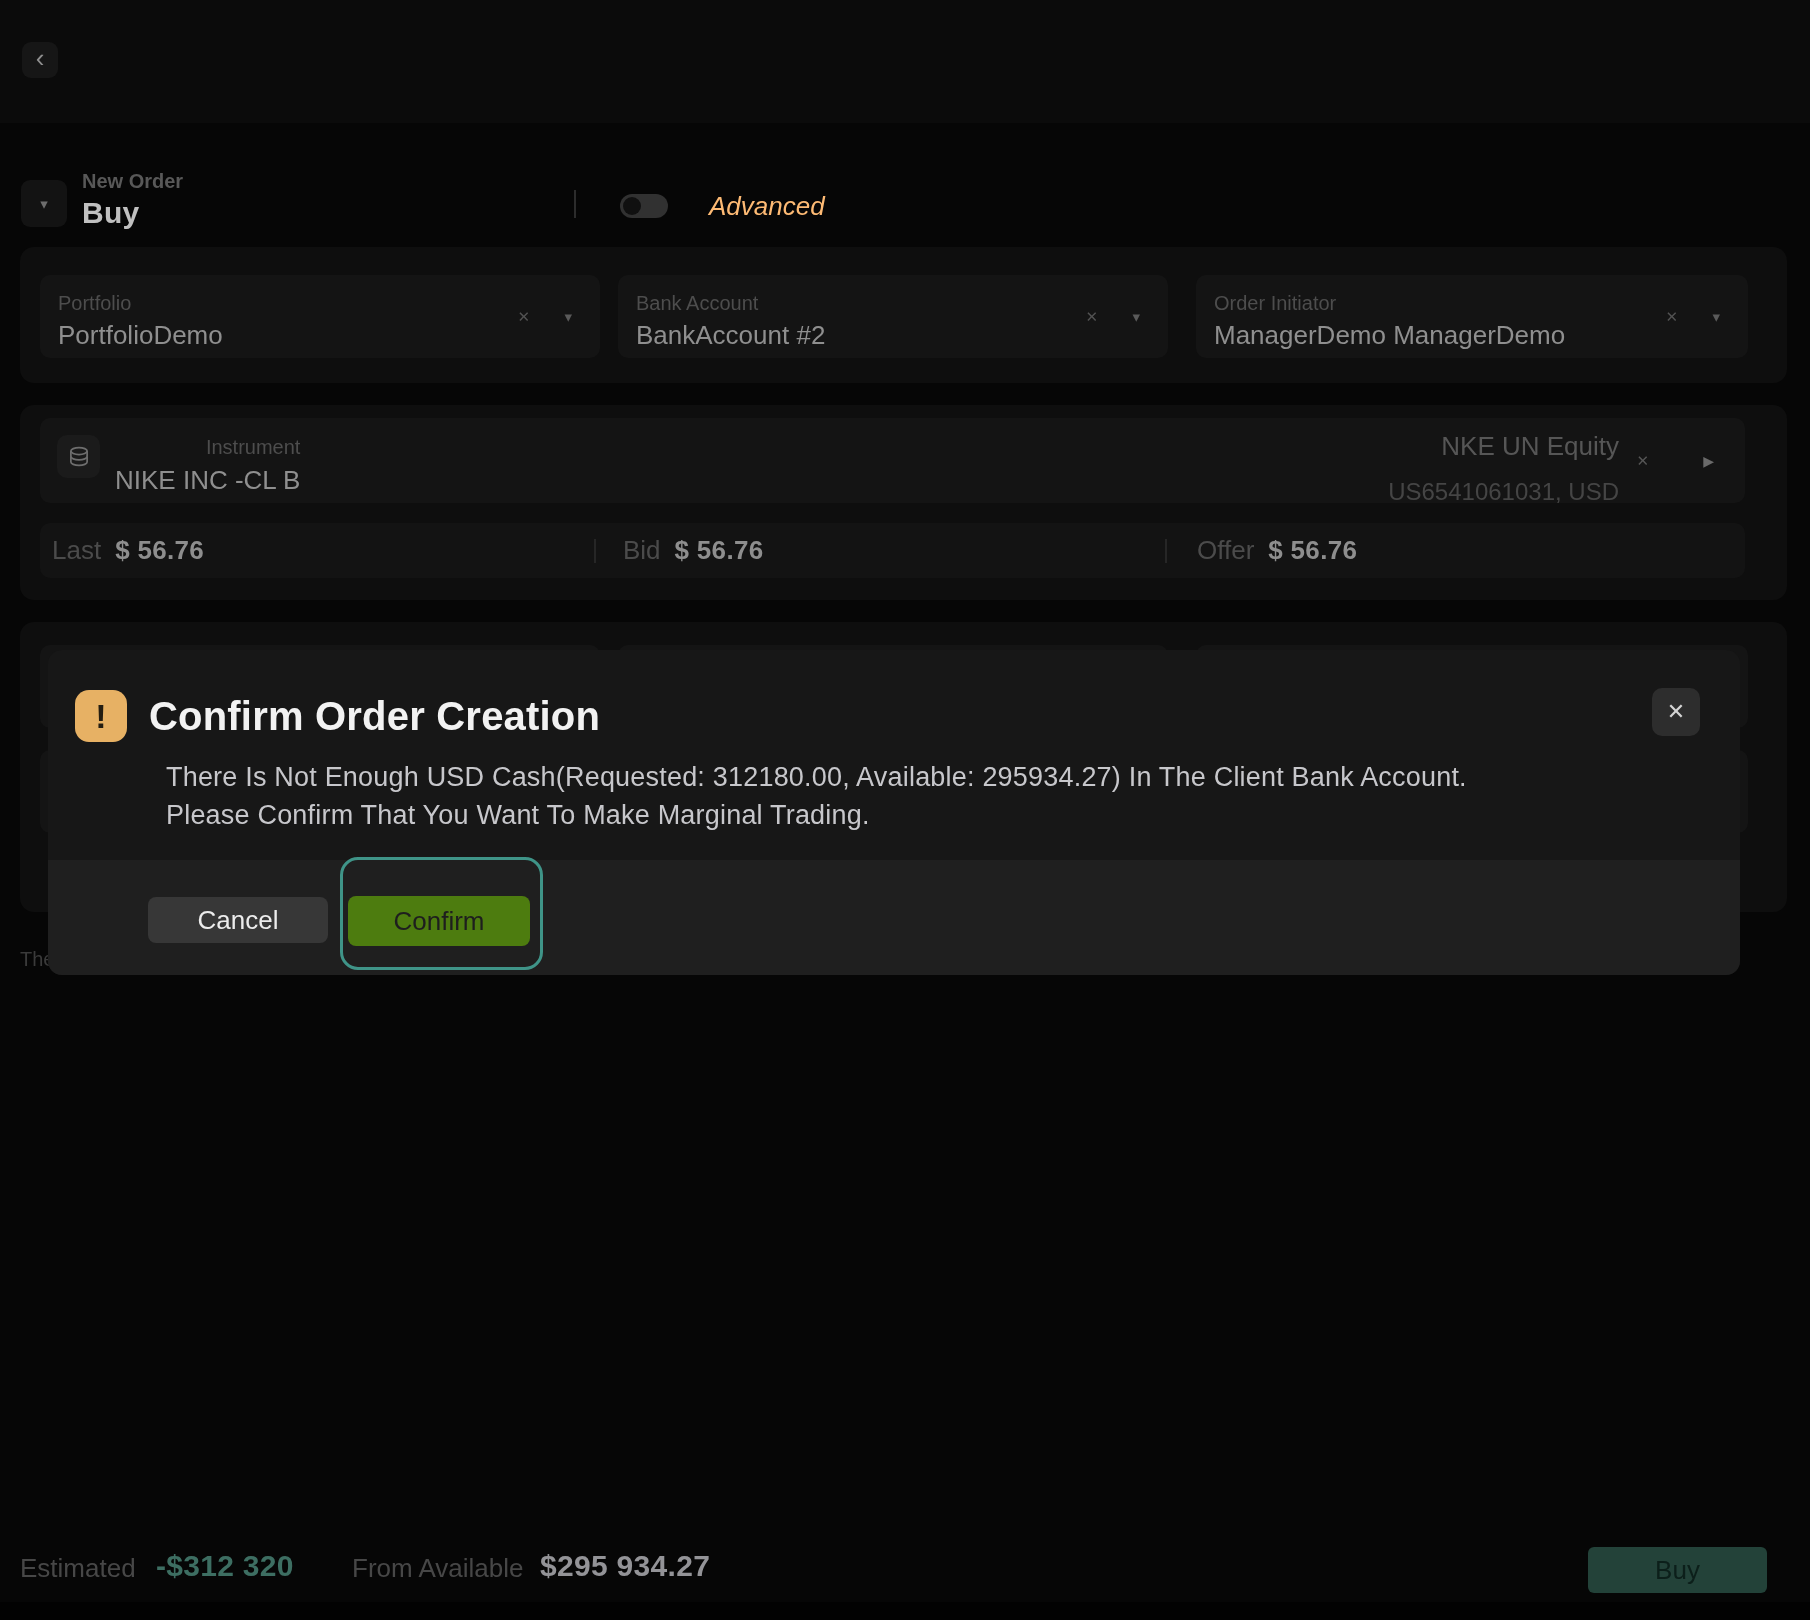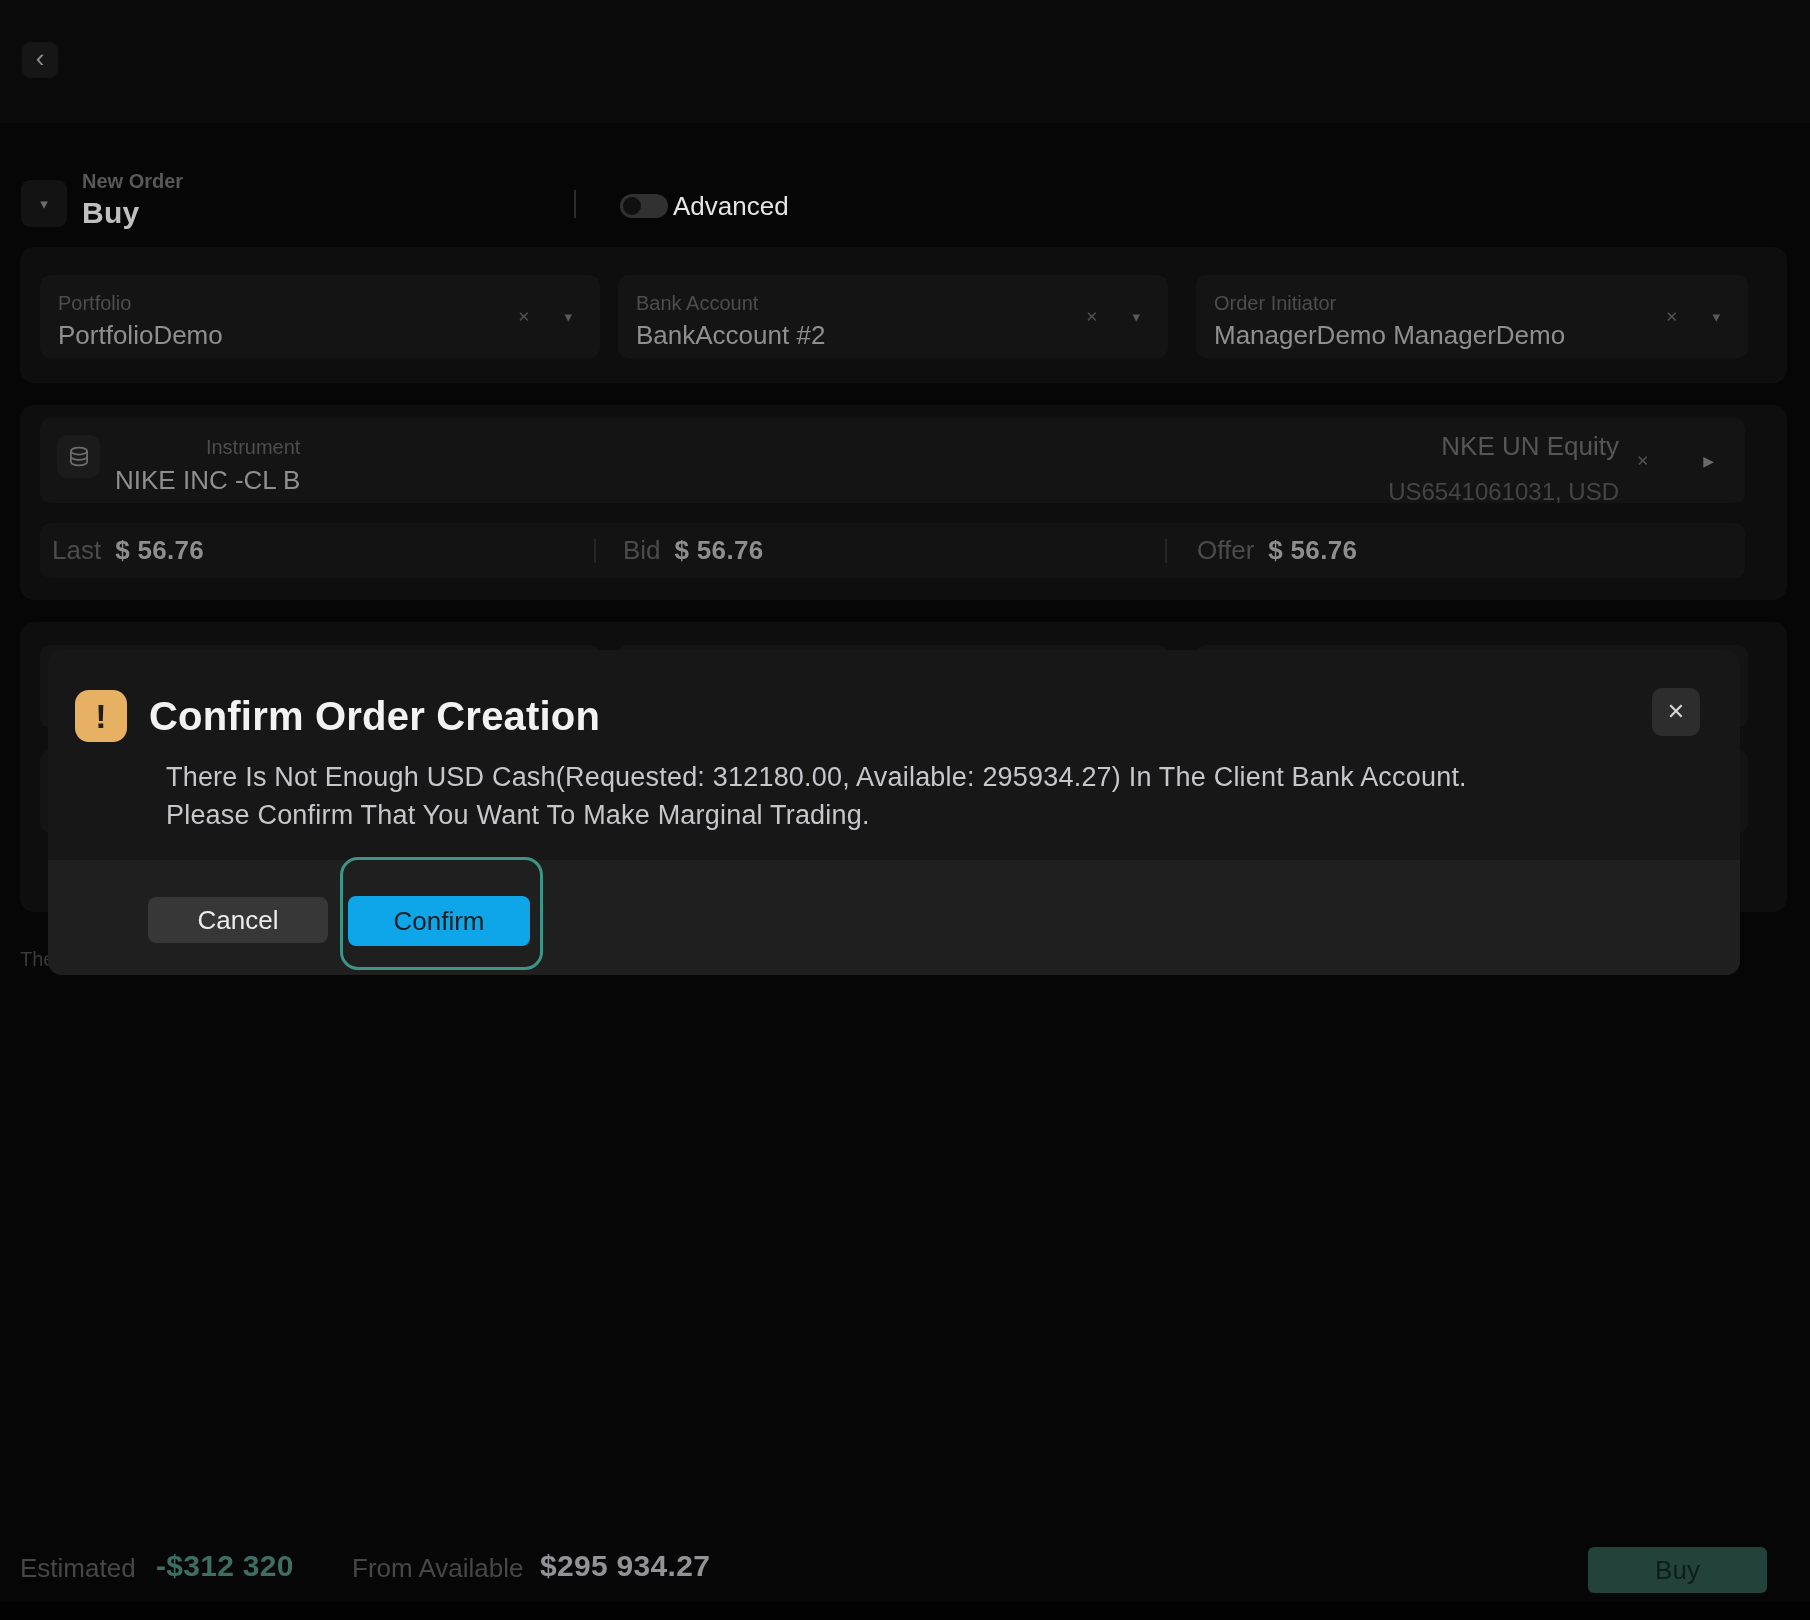--- a/index.html
+++ b/index.html
@@ -22,21 +22,21 @@
   .back-btn { left:22px; top:42px; width:36px; height:36px; background:#161616; color:#8f8f8f; font-size:26px; line-height:1; padding-bottom:4px; }
   .side-dd  { left:21px; top:180px; width:46px; height:47px; background:#131313; color:#6d6d6d; font-size:15px; }
 
   .hdr-labels { left:82px; top:170px; display:flex; flex-direction:column; gap:3px; }
   .hdr-sub { font-size:20px; color:#585858;font-weight:bold; }
   .hdr-side { font-size:30px; font-weight:bold; color:#c0c0c0; letter-spacing:.3px; }
   .hdr-divider { left:574px; top:190px; width:2px; height:28px; background:#2c2c2c; }
 
   .toggle { left:620px; top:194px; width:48px; height:24px; border-radius:12px; background:#313131; cursor:pointer; }
   .toggle .knob { position:absolute; left:3px; top:3px; width:18px; height:18px; border-radius:50%; background:#101010; }
-  .advanced { left:673px; top:191px; font-size:26px; color:#e5e5e5; }
+  .advanced { left:709px; top:191px; font-size:26px; color:#fdba74;font-style:italic; }
 
   .card { background:#0e0e0e; border-radius:14px; }
   .field {
     background:#141414; border-radius:10px; cursor:pointer;
     padding:17px 0 0 18px;
   }
   .field .flabel { font-size:20px; color:#4d4d4d; margin-bottom:5px; }
   .field .fvalue { font-size:26px; color:#8f8f8f; }
   .clear-x { position:absolute; top:50%; transform:translateY(-50%); right:70px; font-size:15px; color:#525252; cursor:pointer; }
   .caret   { position:absolute; top:50%; transform:translateY(-50%); right:28px; font-size:15px; color:#5a5a5a; cursor:pointer; }
@@ -64,21 +64,21 @@
   .modal { left:48px; top:650px; width:1692px; height:325px; background:#171717; border-radius:14px; z-index:10; }
   .warn-box { left:27px; top:40px; width:52px; height:52px; background:#E7B164; border-radius:14px;
               display:flex; align-items:center; justify-content:center;
               font-size:34px; font-weight:bold; color:#241d11; }
   .m-title { left:101px; top:44px; font-size:40px; font-weight:600; color:#f2f2f2; letter-spacing:.2px; }
   .m-close { left:1604px; top:38px; width:48px; height:48px; background:#2d2d2d; border-radius:10px; color:#d4d4d4; font-size:22px; }
   .m-body { left:118px; top:108px; width:1480px; font-size:27px; line-height:38px; color:#c7c7cb; letter-spacing:.2px; }
   .m-footer { left:0; top:210px; width:1692px; height:115px; background:#1f1f1f; border-radius:0 0 14px 14px; }
   .btn { display:flex; align-items:center; justify-content:center; border-radius:8px; font-size:26px; cursor:pointer; }
   .btn-cancel { left:100px; top:247px; width:180px; height:46px; background:#373737; color:#ececec; z-index:12; }
-  .btn-confirm { left:300px; top:246px; width:182px; height:50px; background:#0ea5e9; color:#1e1e1e; z-index:12; }
+  .btn-confirm { left:300px; top:246px; width:182px; height:50px; background:#4d7c0f; color:#1e1e1e; z-index:12; }
   .focus-ring { left:292px; top:207px; width:203px; height:113px; border:3px solid #3F9488; border-radius:18px; z-index:11; }
 
   
   .bb-label { font-size:26px; color:#474747; }
   .bb-est-val { left:156px; top:1549px; font-size:30px; font-weight:bold; color:#3d6e62; letter-spacing:.3px; }
   .bb-avail-val { left:540px; top:1549px; font-size:30px; font-weight:bold; color:#939397; letter-spacing:.3px; }
   .buy-btn { left:1588px; top:1547px; width:179px; height:46px; background:#234239; color:#0c1f1a; border-radius:6px; font-size:26px; }
 </style>
 </head>
 <body>

